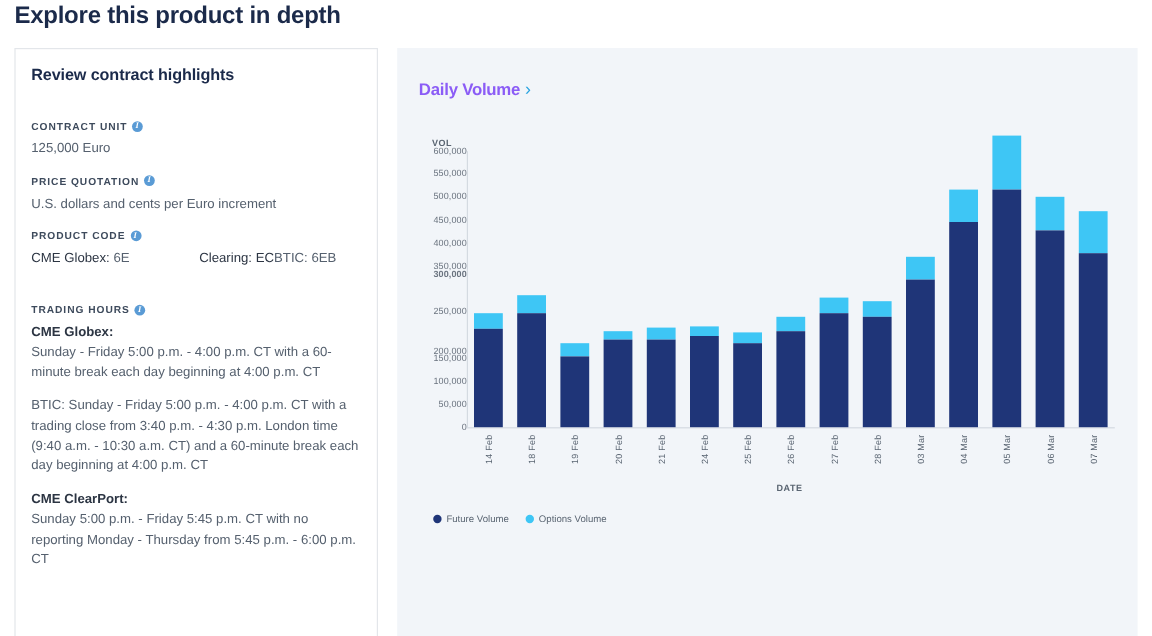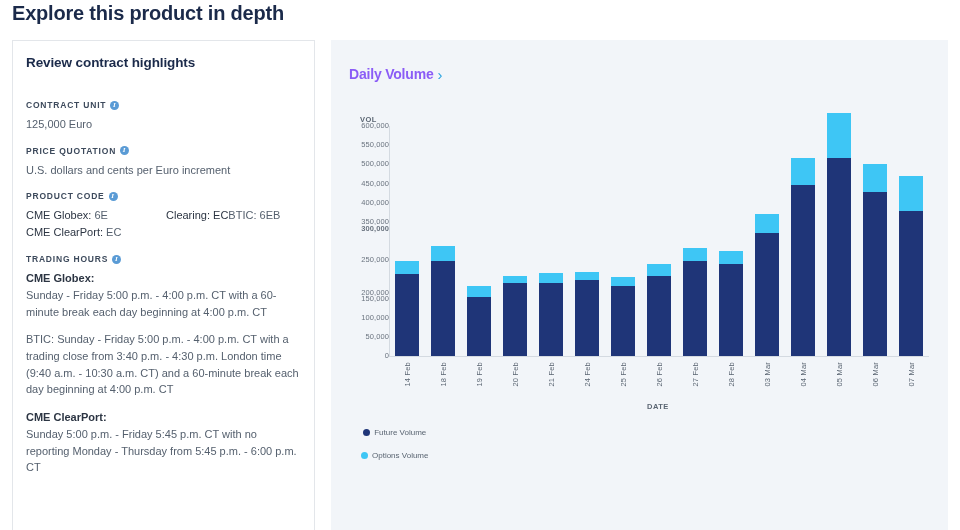--- a/index.html
+++ b/index.html
@@ -39,21 +39,21 @@
   .info-icon {
     display: inline-block; width: 9px; height: 9px; border-radius: 50%;
     background: #5a9bd5; color: #ffffff; font-size: 7px; font-weight: bold;
     line-height: 9px; text-align: center; font-style: italic;
     font-family: "Liberation Serif", serif;
   }
   .field-value {
     font-size: 11px; color: #55606e; line-height: 1.5;
     margin-bottom: 13px;
   }
-  .code-grid { display: flex; margin-bottom: 13px; }
+  .code-grid { display: flex; margin-bottom: 29px; }
   .code-col-a { width: 140px; }
   .code-line { font-size: 11px; color: #55606e; line-height: 1.55; }
   .code-strong { color: #2c3543; }
   .hours-block { font-size: 11px; color: #55606e; line-height: 1.52; }
   .hours-title { font-weight: bold; color: #2c3543; }
   .hours-gap { height: 11px; }
 
   
   .chart-panel {
     position: absolute; left: 331px; top: 40px;
@@ -131,24 +131,20 @@
 
       <div class="field-label">
         <span>PRODUCT CODE</span>
         <span class="info-icon">i</span>
       </div>
       <div class="code-grid">
         <div class="code-col-a">
           <div class="code-line">
             <span class="code-strong">CME Globex:</span>
             <span>6E</span>
-          </div>
-          <div class="code-line">
-            <span class="code-strong">CME ClearPort:</span>
-            <span>EC</span>
           </div>
         </div>
         <div class="code-col-b">
           <div class="code-line">
             <span class="code-strong">Clearing: EC</span><span>BTIC: 6EB</span>
           </div>
         </div>
       </div>
 
       <div class="field-label">
@@ -267,21 +263,21 @@
           <div class="x-tick" style="left: 324px; top: 322px;">26 Feb</div>
           <div class="x-tick" style="left: 360px; top: 322px;">27 Feb</div>
           <div class="x-tick" style="left: 396px; top: 322px;">28 Feb</div>
           <div class="x-tick" style="left: 432px; top: 322px;">03 Mar</div>
           <div class="x-tick" style="left: 468px; top: 322px;">04 Mar</div>
           <div class="x-tick" style="left: 504px; top: 322px;">05 Mar</div>
           <div class="x-tick" style="left: 540px; top: 322px;">06 Mar</div>
           <div class="x-tick" style="left: 576px; top: 322px;">07 Mar</div>
         </div>
       <div class="date-label" id="date-label" style="left: 316px; top: 362px;">DATE</div>
-      <div class="legend" id="legend" style="left: 30px; top: 388px; flex-direction: column;">
+      <div class="legend" id="legend" style="left: 30px; top: 388px;">
           <div class="legend-item">
             <span class="legend-dot" style="background: rgb(31, 53, 120);"></span>
             <span class="legend-text">Future Volume</span>
           </div>
           <div class="legend-item">
             <span class="legend-dot" style="background: rgb(62, 198, 245);"></span>
             <span class="legend-text">Options Volume</span>
           </div>
         </div>
     </div>

